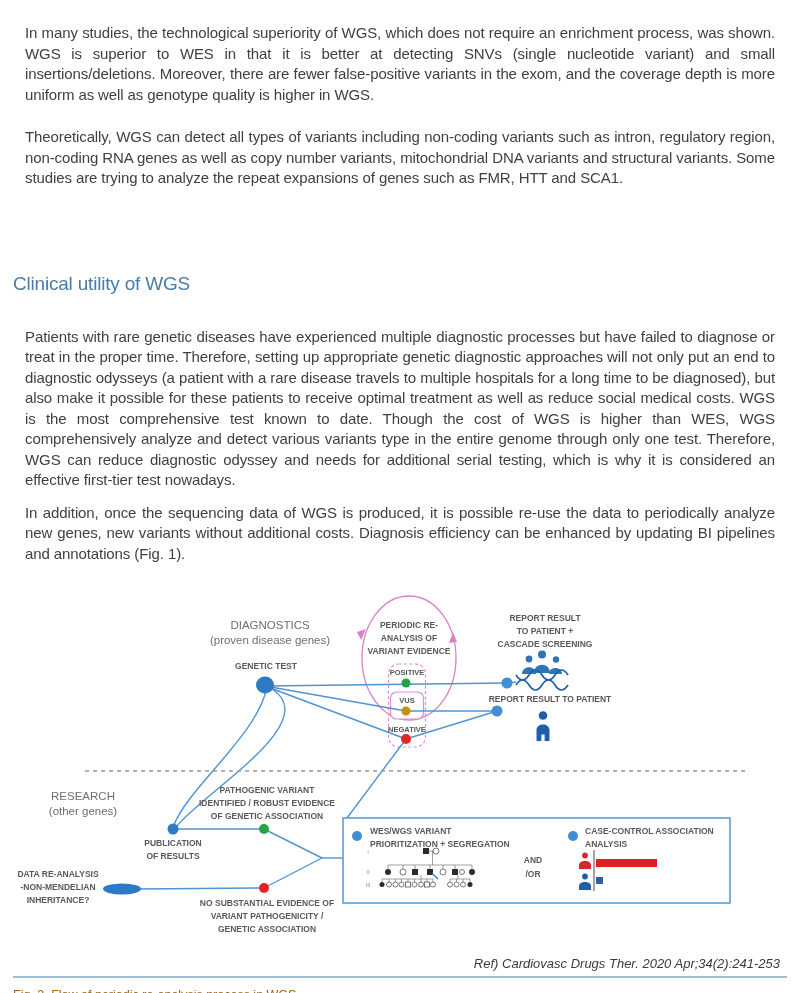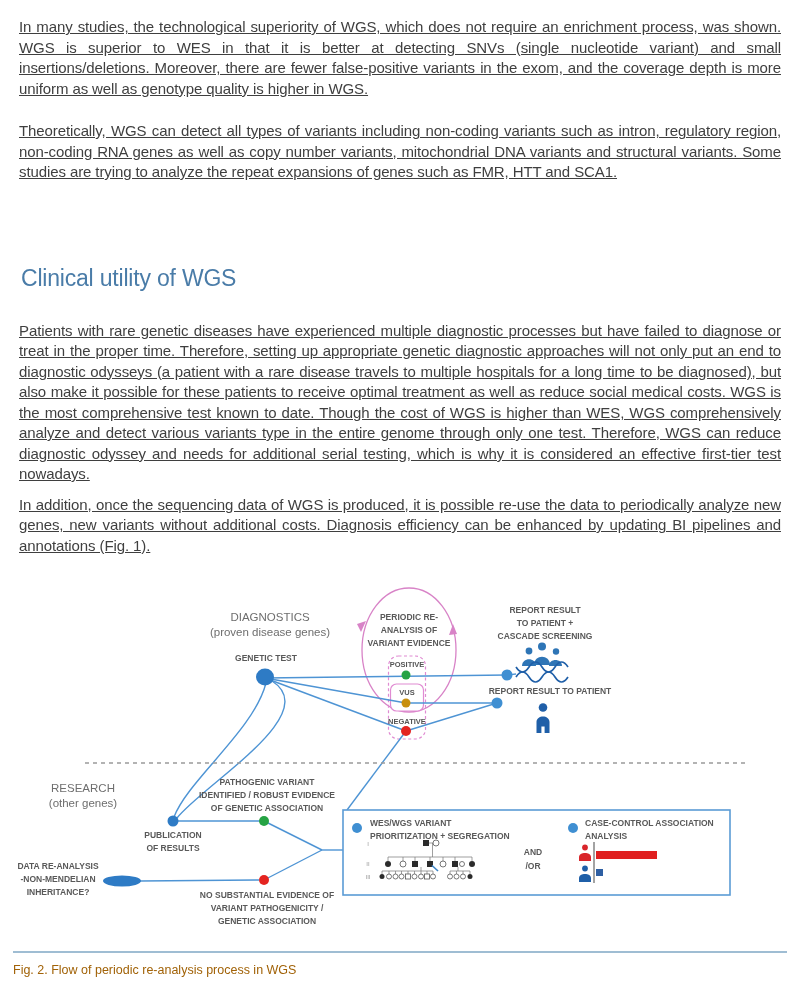--- a/index.html
+++ b/index.html
@@ -1,20 +1,20 @@
 <!DOCTYPE html>
 <html><head>
 <meta charset="utf-8">
 <style>
   html,body{margin:0;padding:0;background:#ffffff;width:800px;height:993px;overflow:hidden;}
   .page{width:800px;height:993px;box-sizing:border-box;padding:11px 13px 0 13px;
         font-family:"Liberation Sans",sans-serif;color:#3f3f3f;}
-  p.body{margin:6px;font-size:15px;line-height:20.5px;text-align:justify;letter-spacing:-0.1px;color:#3f3f3f;text-decoration:underline;}
+  p.body{margin:12px;font-size:15px;line-height:20.5px;text-align:justify;letter-spacing:-0.1px;color:#3f3f3f;}
   p.body.p2{margin-top:22px;}
-  h2.sect{margin:80px 0 0 8px;font-size:23px;line-height:30px;font-weight:400;color:#4a7ca8;letter-spacing:-0.2px;}
+  h2.sect{margin:80px 0 0 0;font-size:19px;line-height:30px;font-weight:400;color:#4a7ca8;letter-spacing:-0.2px;}
   p.body.p3{margin-top:28px;}
   p.body.p4{margin-top:10px;}
   svg.fig{display:block;margin-top:24px;}
   .refline{margin:2px 7px 0 0;text-align:right;font-style:italic;font-size:13px;color:#3a3a3a;}
   .rule{margin-top:5px;height:2px;background:#9fbdd3;}
   .caption{margin-top:10px;font-size:12.5px;color:#a16207;}
   
   .lbl{font-family:"Liberation Sans",sans-serif;font-size:8.5px;font-weight:bold;fill:#595959;}
   .lbl-sm{font-family:"Liberation Sans",sans-serif;font-size:7.5px;font-weight:bold;fill:#555;}
   .sec{font-family:"Liberation Sans",sans-serif;font-size:11.5px;fill:#6e6e6e;}
@@ -240,16 +240,17 @@
         <rect x="596" y="271" width="61" height="8" fill="#e02020"></rect>
         <g fill="#1f5fa8">
           <circle cx="585" cy="288.5" r="2.9"></circle>
           <path d="M579,302 V298 C579,292.5 591,292.5 591,298 V302 Z"></path>
         </g>
         <rect x="596" y="289" width="7" height="7" fill="#2e5fa3"></rect>
       </g>
     </g>
   </svg>
 
+  <div class="refline">Ref) Cardiovasc Drugs Ther. 2020 Apr;34(2):241-253</div>
   <div class="rule"></div>
   <div class="caption">Fig. 2. Flow of periodic re-analysis process in WGS</div>
 
 </div>
 
 </body></html>

